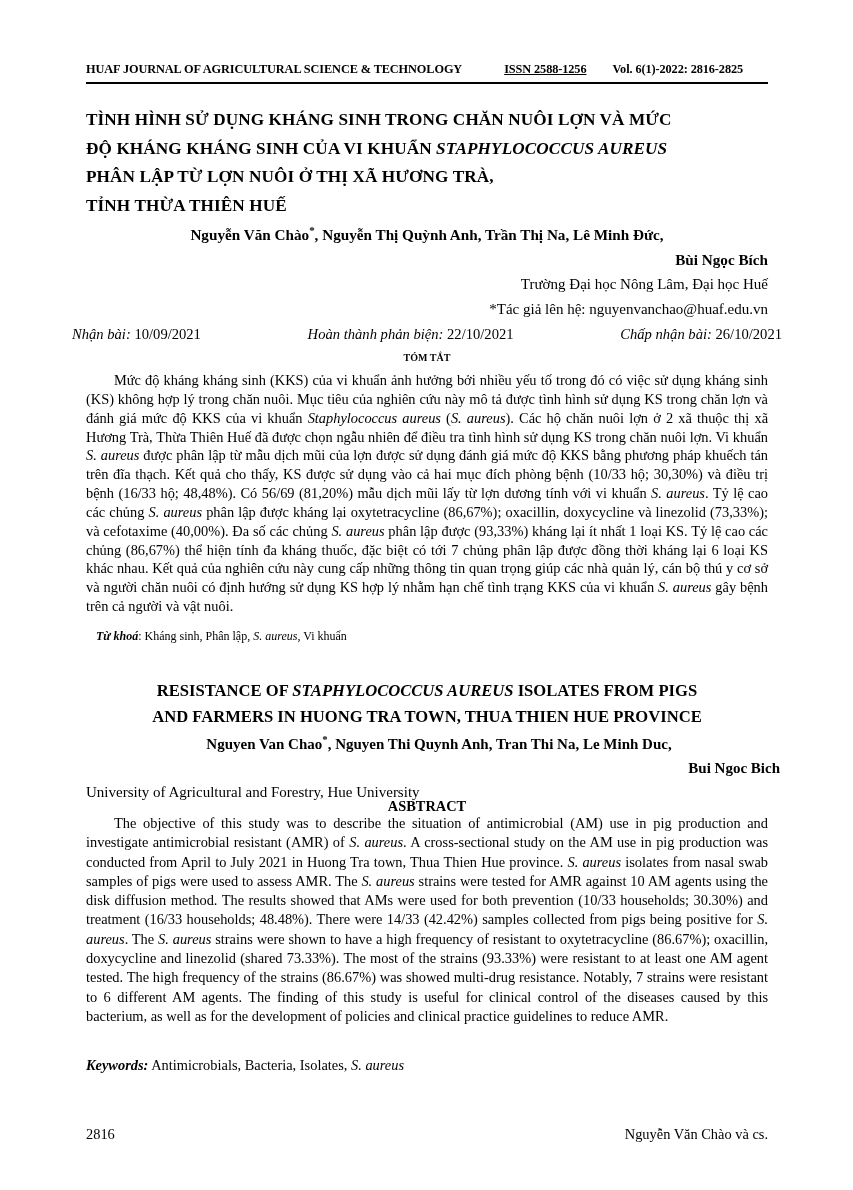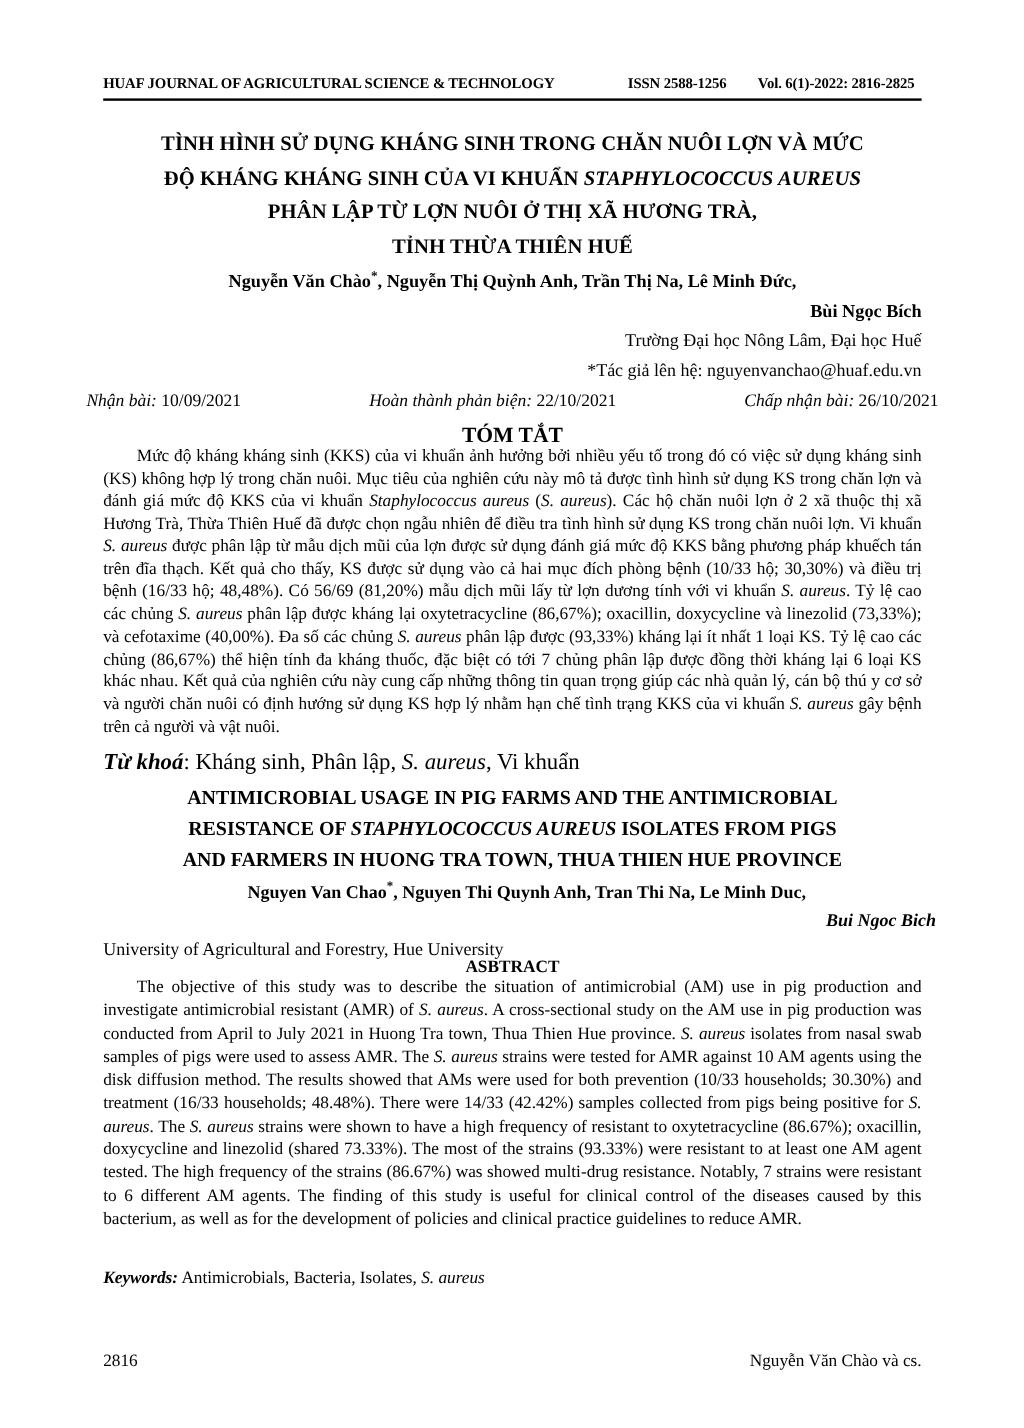--- a/index.html
+++ b/index.html
@@ -29,38 +29,38 @@
     top: 62px;
     left: 0;
     width: 682px;
     display: flex;
     align-items: center;
     font-size: 12.3px;
     font-weight: bold;
     letter-spacing: -0.1px;
   }
   .runhead .rh-journal { flex: 0 0 auto; }
-  .runhead .rh-issn { margin-left: 61px; flex: 0 0 auto; }
+  .runhead .rh-issn { margin-left: 42px; flex: 0 0 auto; text-decoration: underline; }
   .runhead .rh-vol { margin-left: 26px; flex: 0 0 auto; }
   .runhead-rule {
     position: absolute;
     top: 82px;
     left: 0;
     width: 682px;
     height: 2.4px;
     background: #000;
   }
 
   
   .title-vi {
     position: absolute;
     top: 106px;
     left: 0;
     width: 682px;
-    text-align: center;
+    text-align: left;
     font-size: 17.2px;
     font-weight: bold;
     line-height: 28.5px;
     letter-spacing: 0.1px;
   }
   .title-vi .ital { font-style: italic; }
 
   
   .authors-vi {
     position: absolute;
@@ -104,43 +104,43 @@
     gap: 44px;
   }
   .dates .lbl { font-style: italic; }
 
   
   .heading-center {
     position: absolute;
     left: 0;
     width: 682px;
     text-align: center;
-    font-size: 18px;
+    font-size: 10px;
     font-weight: bold;
   }
   #tomtat-heading { top: 352px; }
 
   .abs-vi {
     position: absolute;
     top: 371px;
     left: 0;
     width: 682px;
     font-size: 14.4px;
     line-height: 18.85px;
     text-align: justify;
     text-justify: inter-word;
     text-indent: 28px;
     hyphens: none;
   }
   .kw-vi {
     position: absolute;
     top: 627px;
-    left: 0;
-    width: 682px;
-    font-size: 19px;
+    left: 10px;
+    width: 682px;
+    font-size: 12px;
     line-height: 18.85px;
   }
   .kw-vi .kwlbl { font-style: italic; font-weight: bold; }
 
   
   .title-en {
     position: absolute;
     top: 652px;
     left: 0;
     width: 682px;
@@ -154,21 +154,21 @@
   .authors-en {
     position: absolute;
     top: 732px;
     left: 12px;
     width: 682px;
     text-align: center;
     font-size: 15px;
     font-weight: bold;
     line-height: 24px;
   }
-  .authors-en .line2 { display: block; text-align: right; font-style: italic; }
+  .authors-en .line2 { display: block; text-align: right; }
   .affil-en {
     position: absolute;
     top: 780px;
     left: 0;
     width: 682px;
     text-align: left;
     font-size: 15px;
     line-height: 24px;
   }
   #asbtract-heading { top: 798px; font-size: 14.4px; }
@@ -245,21 +245,21 @@
     <span><span class="lbl">Hoàn thành phản biện:</span> <span>22/10/2021</span></span>
     <span><span class="lbl">Chấp nhận bài:</span> <span>26/10/2021</span></span>
   </div>
 
   <div class="heading-center" id="tomtat-heading">TÓM TẮT</div>
   <div class="abs-vi"><span>Mức độ kháng kháng sinh (KKS) của vi khuẩn ảnh hưởng bởi nhiều yếu tố trong đó có việc sử dụng kháng sinh (KS) không hợp lý trong chăn nuôi. Mục tiêu của nghiên cứu này mô tả được tình hình sử dụng KS trong chăn lợn và đánh giá mức độ KKS của vi khuẩn </span><i>Staphylococcus aureus</i><span> (</span><i>S. aureus</i><span>). Các hộ chăn nuôi lợn ở 2 xã thuộc thị xã Hương Trà, Thừa Thiên Huế đã được chọn ngẫu nhiên để điều tra tình hình sử dụng KS trong chăn nuôi lợn. Vi khuẩn </span><i>S. aureus</i><span> được phân lập từ mẫu dịch mũi của lợn được sử dụng đánh giá mức độ KKS bằng phương pháp khuếch tán trên đĩa thạch. Kết quả cho thấy, KS được sử dụng vào cả hai mục đích phòng bệnh (10/33 hộ; 30,30%) và điều trị bệnh (16/33 hộ; 48,48%). Có 56/69 (81,20%) mẫu dịch mũi lấy từ lợn dương tính với vi khuẩn </span><i>S. aureus</i><span>. Tỷ lệ cao các chủng </span><i>S. aureus</i><span> phân lập được kháng lại oxytetracycline (86,67%); oxacillin, doxycycline và linezolid (73,33%); và cefotaxime (40,00%). Đa số các chủng </span><i>S. aureus</i><span> phân lập được (93,33%) kháng lại ít nhất 1 loại KS. Tỷ lệ cao các chủng (86,67%) thể hiện tính đa kháng thuốc, đặc biệt có tới 7 chủng phân lập được đồng thời kháng lại 6 loại KS khác nhau. Kết quả của nghiên cứu này cung cấp những thông tin quan trọng giúp các nhà quản lý, cán bộ thú y cơ sở và người chăn nuôi có định hướng sử dụng KS hợp lý nhằm hạn chế tình trạng KKS của vi khuẩn </span><i>S. aureus</i><span> gây bệnh trên cả người và vật nuôi.</span></div>
 
   <div class="kw-vi"><span class="kwlbl">Từ khoá</span><span>: Kháng sinh, Phân lập, </span><i>S. aureus</i><span>, Vi khuẩn</span></div>
 
   <div class="title-en">
-    <span>ANTIMICROBIAL USAGE IN PIG FARMS AND THE ANTIMICROBIAL</span><br>
+    <br>
     <span>RESISTANCE OF </span><span class="ital">STAPHYLOCOCCUS AUREUS</span><span> ISOLATES FROM PIGS</span><br>
     <span>AND FARMERS IN HUONG TRA TOWN, THUA THIEN HUE PROVINCE</span>
   </div>
 
   <div class="authors-en">
     <span>Nguyen Van Chao</span><span class="sup">*</span><span>, Nguyen Thi Quynh Anh, Tran Thi Na, Le Minh Duc,</span>
     <span class="line2">Bui Ngoc Bich</span>
   </div>
   <div class="affil-en">University of Agricultural and Forestry, Hue University</div>
 

